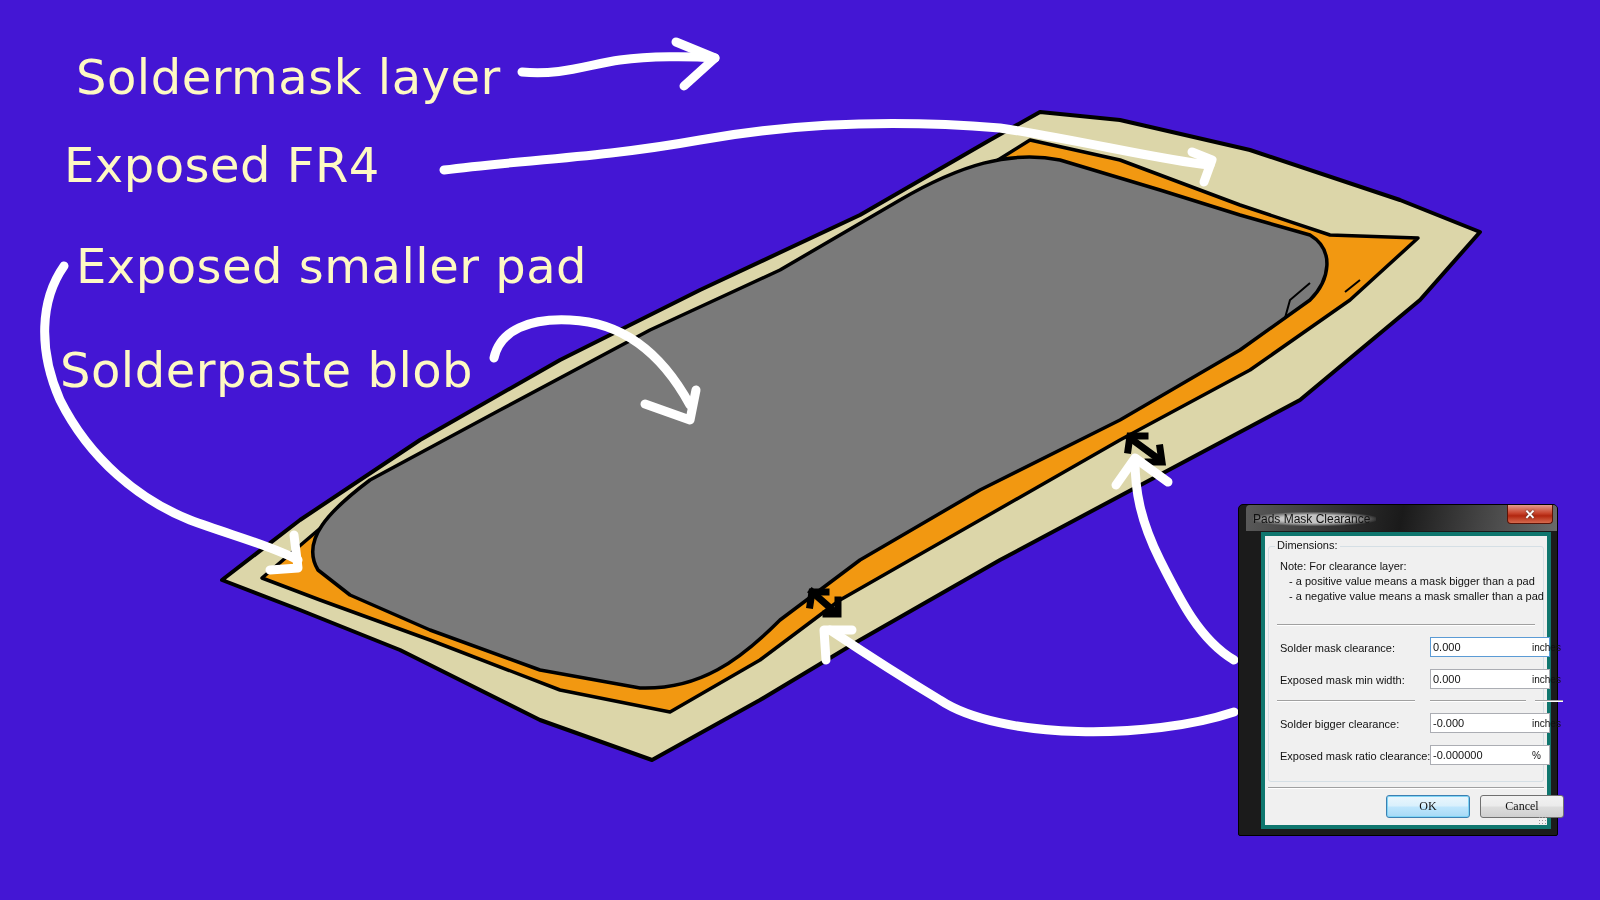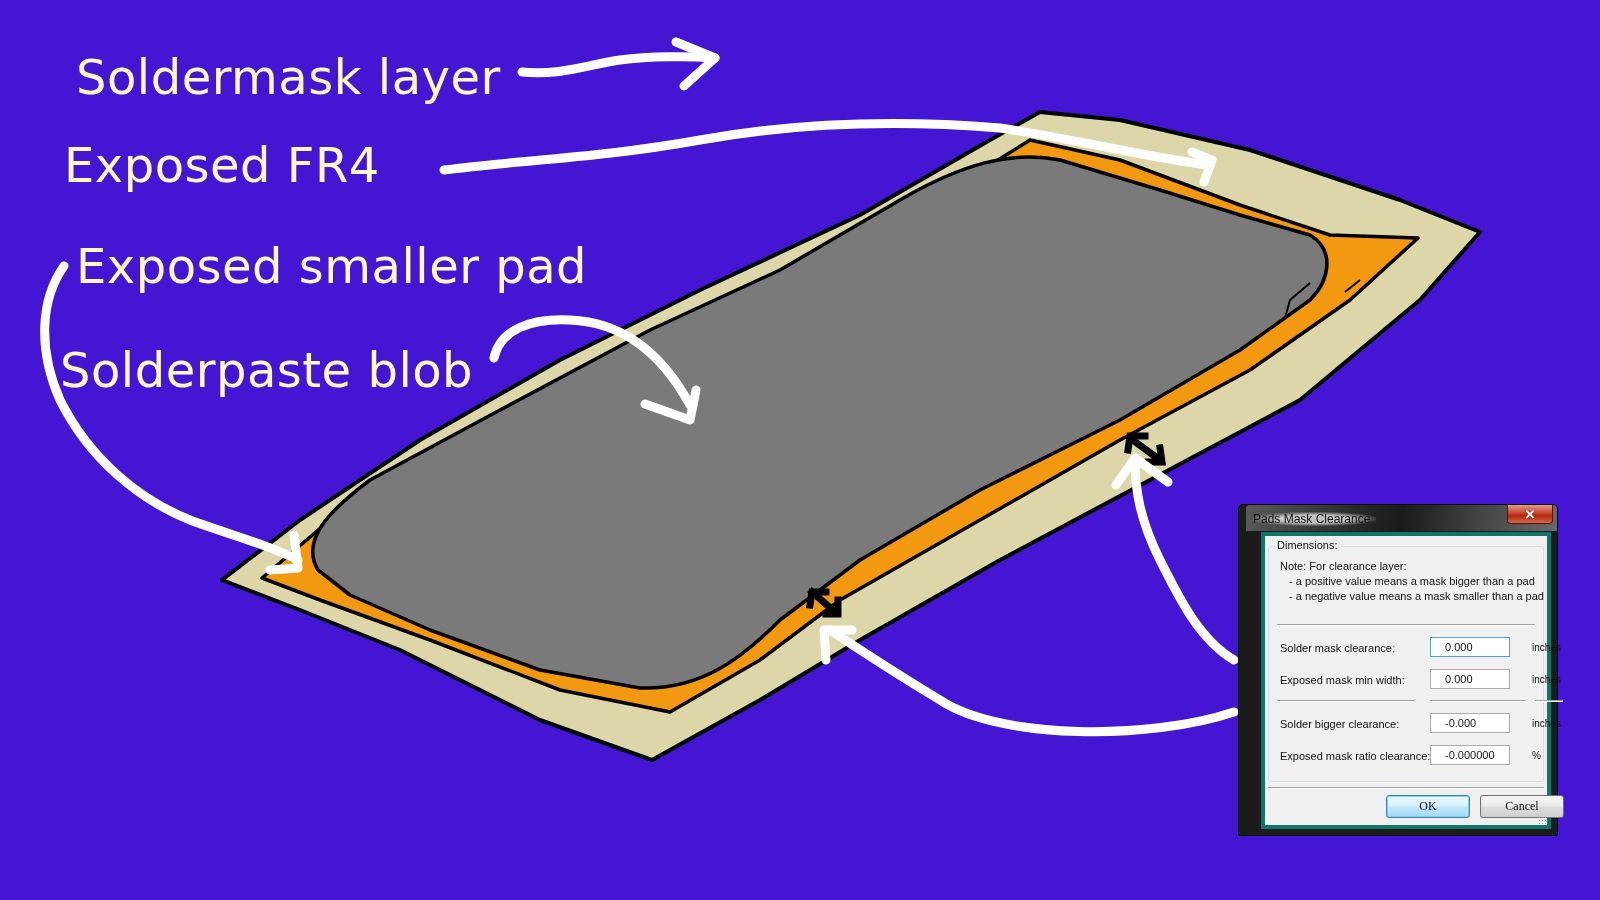--- a/index.html
+++ b/index.html
@@ -46,22 +46,22 @@
     position:absolute; left:3px; top:10px; right:3px; bottom:43px;
     border:1px solid #d5dfe5; border-radius:3px;
   }
   .group-legend {
     position:absolute; left:6px; top:-8px; background:#f0f0f0; padding:0 2px; font-size:11px;
   }
   .note { position:absolute; left:11px; font-size:11px; white-space:nowrap; }
   .sep { position:absolute; height:1px; background:#a0a0a0; border-bottom:1px solid #fff; }
   .row-label { position:absolute; left:11px; font-size:11px; white-space:nowrap; }
   .field {
-    position:absolute; left:161px; width:80px; height:20px; box-sizing:border-box;
-    border:1px solid #abadb3; background:#fff; font-size:11px; padding:3px 14px;
+    position:absolute; left:161px; width:120px; height:20px; box-sizing:border-box;
+    border:1px solid #abadb3; background:#fff; font-size:11px; padding:3px 2px;
     font-family:"Liberation Sans", sans-serif; color:#111; outline:none;
   }
   .field.focused { border-color:#5b9bd5; }
   .unit { position:absolute; left:263px; font-size:10px; white-space:nowrap; }
   .bottom-sep { position:absolute; left:3px; right:3px; bottom:36px; height:1px; background:#a0a0a0; border-bottom:1px solid #fff; }
   .btn {
     position:absolute; height:23px; width:84px; box-sizing:border-box;
     border:1px solid #707070; border-radius:3px;
     background:linear-gradient(#f2f2f2 0%,#ebebeb 48%,#dddddd 52%,#cfcfcf 100%);
     font-family:Liberation Serif, serif; font-size:12px; color:#111;

